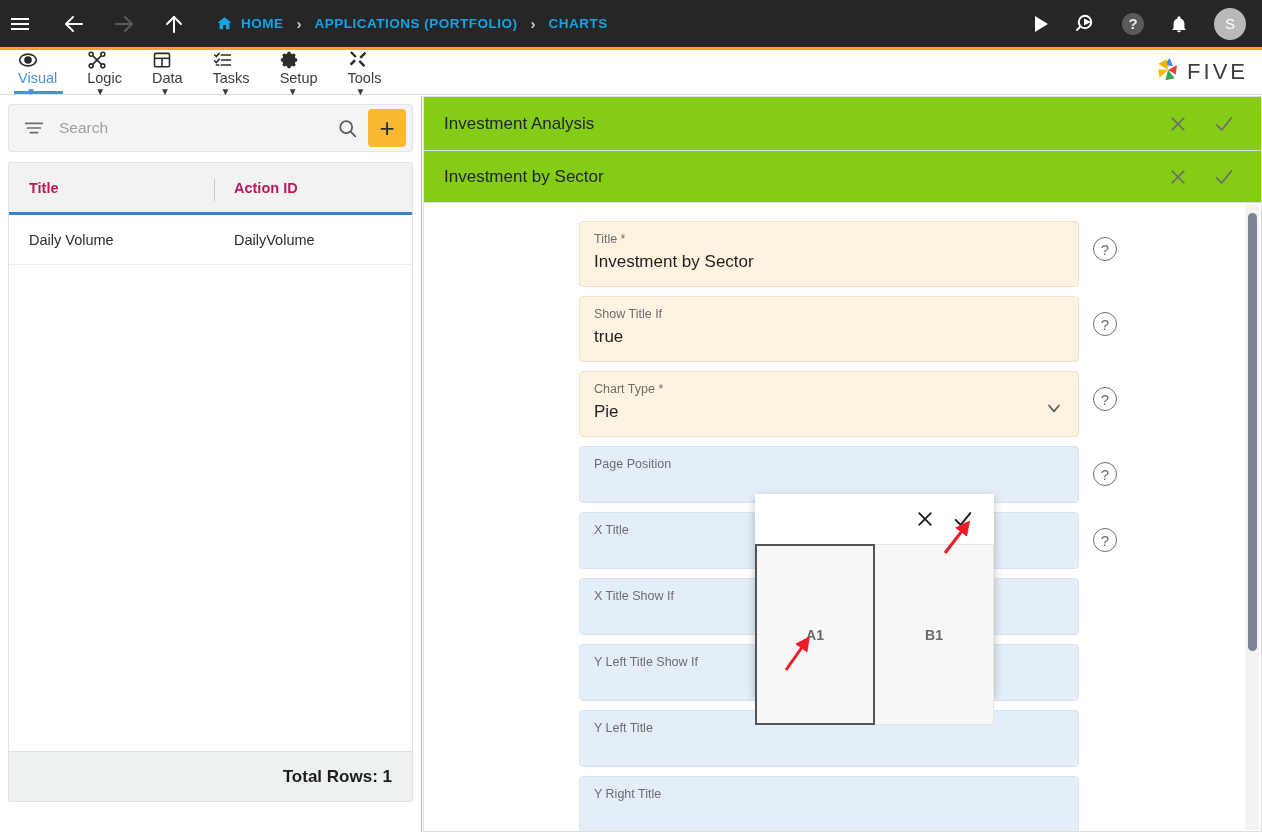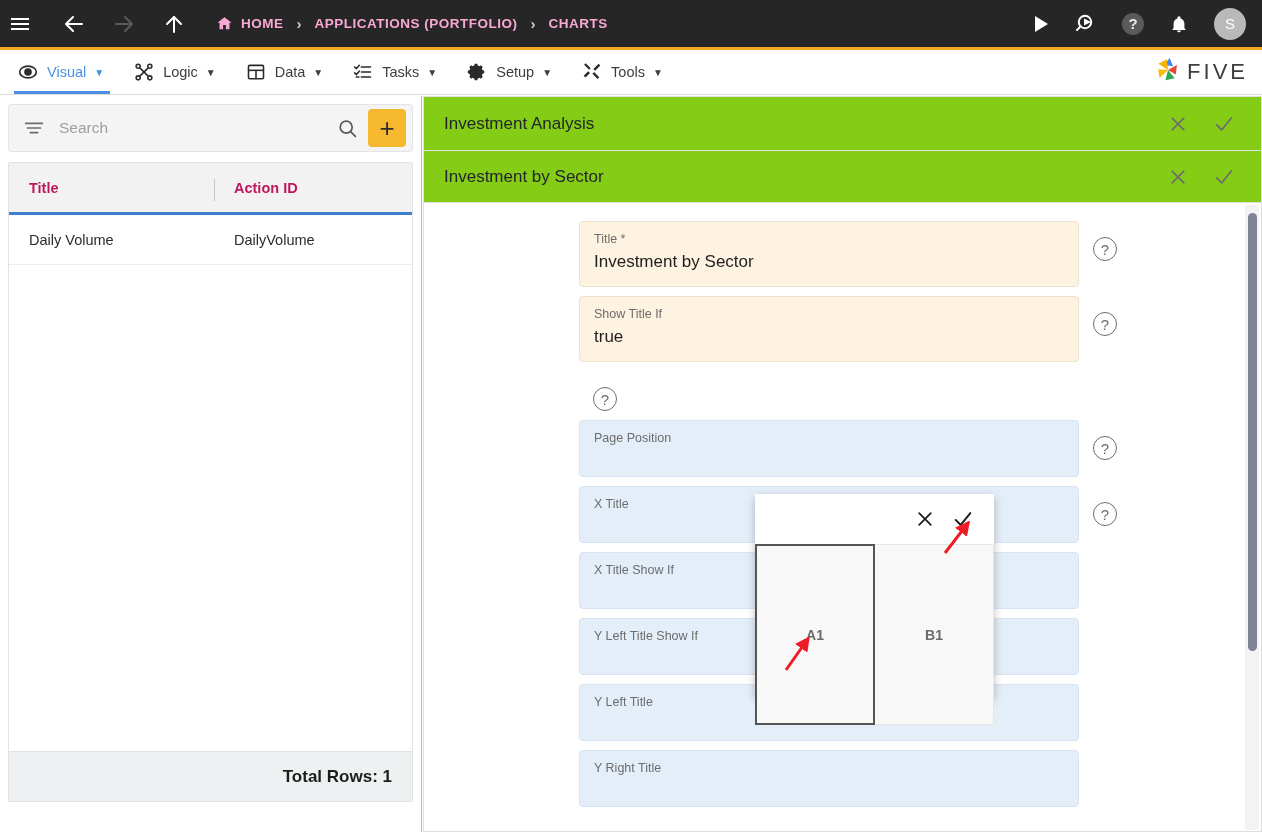--- a/index.html
+++ b/index.html
@@ -19,21 +19,21 @@
     border-bottom: 3px solid #f5a623;
   }
   .tb-icon {
     width: 40px; height: 40px;
     display: flex; align-items: center; justify-content: center;
     color: #ffffff; flex: 0 0 auto;
   }
   .tb-icon svg { display: block; }
   .tb-icon.dim { color: #5a5a5a; }
   .crumb {
-    color: #f9a8d4;
+    color: #0ea5e9;
     font-size: 13.5px;
     font-weight: bold;
     letter-spacing: 0.5px;
     white-space: nowrap;
     display: flex; align-items: center;
   }
   .crumb-sep {
     color: #cccccc; font-size: 15px; font-weight: bold;
     padding: 0 13px;
     display: flex; align-items: center;
@@ -57,28 +57,29 @@
   
   .menubar {
     position: absolute; top: 50px; left: 0;
     width: 1262px; height: 45px;
     background: #ffffff;
     border-bottom: 1px solid #dcdcdc;
     display: flex; align-items: stretch;
     padding-left: 14px;
   }
   .menu-item {
-    display: flex; align-items: center;
+    display: flex; align-items: flex-start;
     padding: 0 16px 0 4px;
     margin-right: 10px;
     font-size: 14.5px;
     color: #3d3d3d;
     position: relative;
     cursor: pointer;
     white-space: nowrap;
+    flex-direction: column;
   }
   .menu-item .mi-ico { margin-right: 9px; display: flex; align-items: center; color: #2b2b2b; }
   .menu-item .caret { margin-left: 8px; font-size: 10px; }
   .menu-item.active { color: #4a90e2; }
   .menu-item.active .caret { color: #4a90e2; }
   .menu-item.active::after {
     content: ""; position: absolute;
     left: 0; right: 10px; bottom: 0; height: 3px;
     background: #4a90e2;
   }
@@ -531,20 +532,27 @@
           <div class="fhelp">?</div>
         </div>
         <div class="frow">
           <div class="field filled">
             <div class="flabel">Show Title If</div>
             <div class="fvalue">true</div>
           </div>
           <div class="fhelp">?</div>
         </div>
         <div class="frow">
+          <div class="field filled">
+            <div class="flabel">Chart Type *</div>
+            <div class="fvalue">Pie</div>
+            <span class="fcaret"><svg width="20" height="20" viewBox="0 0 24 24" fill="none" stroke="currentColor" stroke-width="2" stroke-linecap="round" stroke-linejoin="round">
+                <polyline points="6,9 12,16 18,9"></polyline>
+              </svg></span>
+          </div>
           <div class="fhelp">?</div>
         </div>
         <div class="frow">
           <div class="field empty">
             <div class="flabel">Page Position</div>
             <div class="fvalue"></div>
           </div>
           <div class="fhelp">?</div>
         </div>
         <div class="frow">

